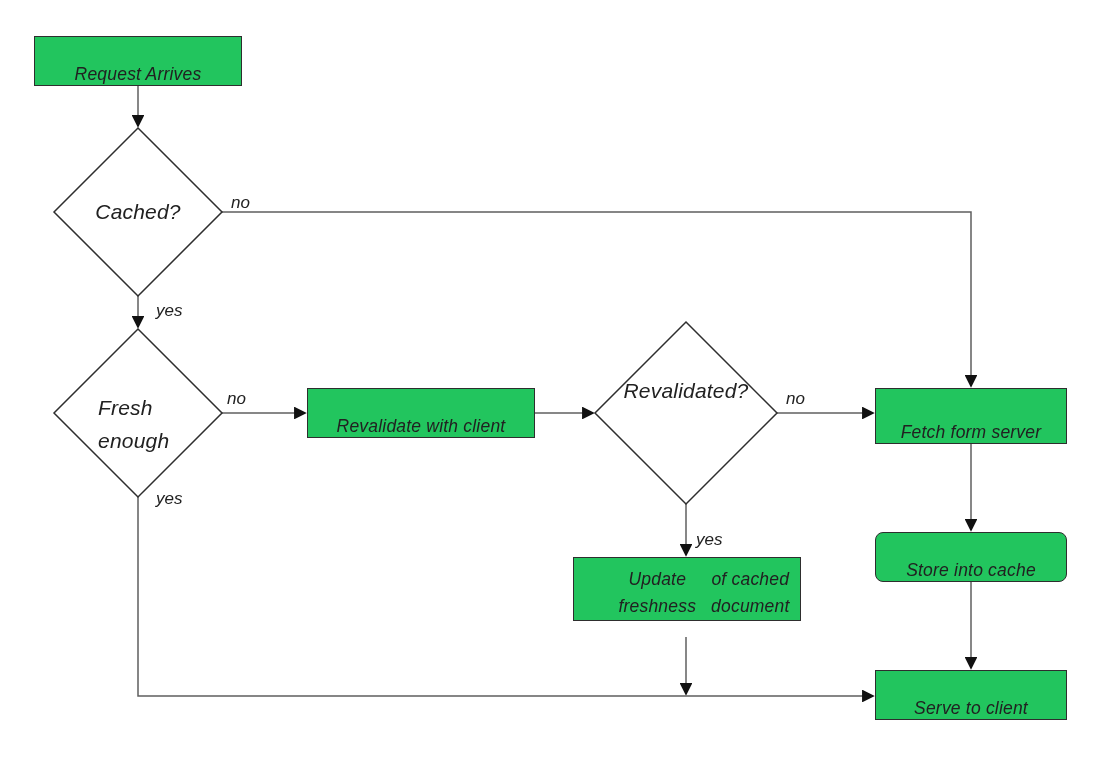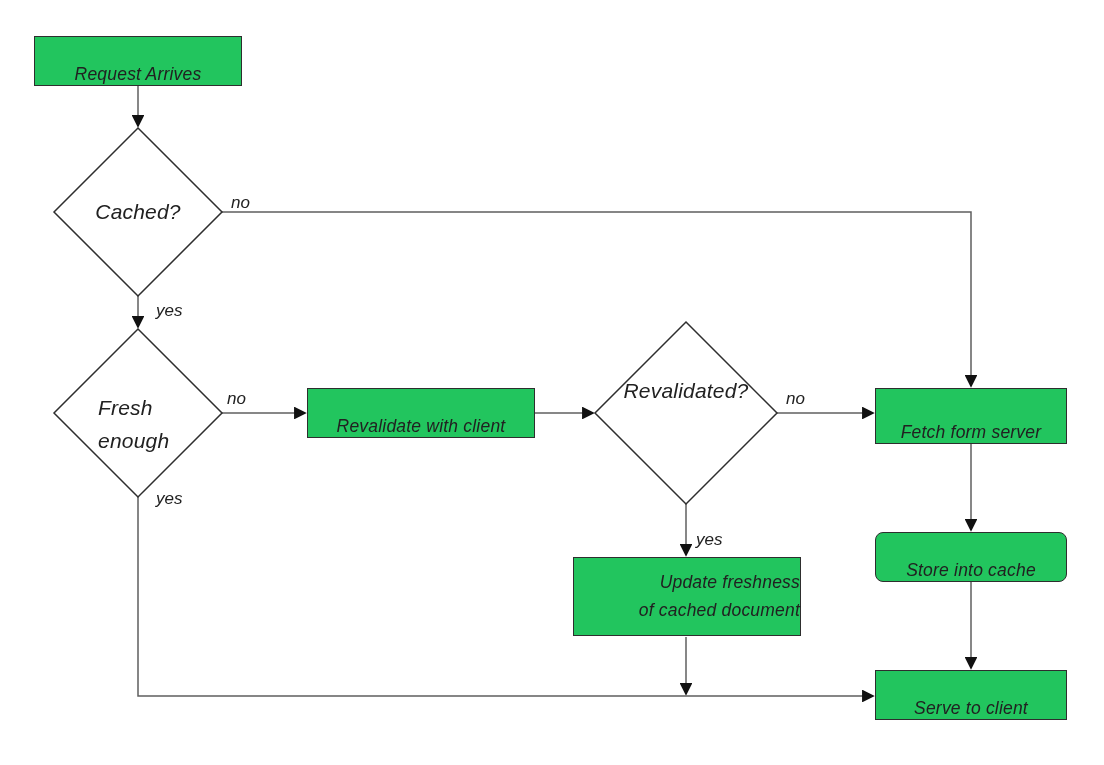--- a/index.html
+++ b/index.html
@@ -92,21 +92,21 @@
   </div>
 
   <div class="node-box" style="left:875px; top:388px; width:192px; height:56px;">
     <span>Fetch form server</span>
   </div>
 
   <div class="node-box" style="left:875px; top:532px; width:192px; height:50px;border-radius:8px;">
     <span>Store into cache</span>
   </div>
 
-  <div class="node-box update-lines" style="left:573px; top:557px; width:228px; height:79px; flex-direction:column; line-height:1.55;padding-left:40px;">
+  <div class="node-box update-lines" style="left:573px; top:557px; width:228px; height:64px; line-height:1.55;padding-left:40px;">
     <span>Update freshness</span>
     <span>of cached document</span>
   </div>
 
   <div class="node-box" style="left:875px; top:670px; width:192px; height:50px;">
     <span>Serve to client</span>
   </div>
 
   <div class="diamond-label" style="left:58px; top:196px; width:160px; height:32px;">Cached?</div>
 

